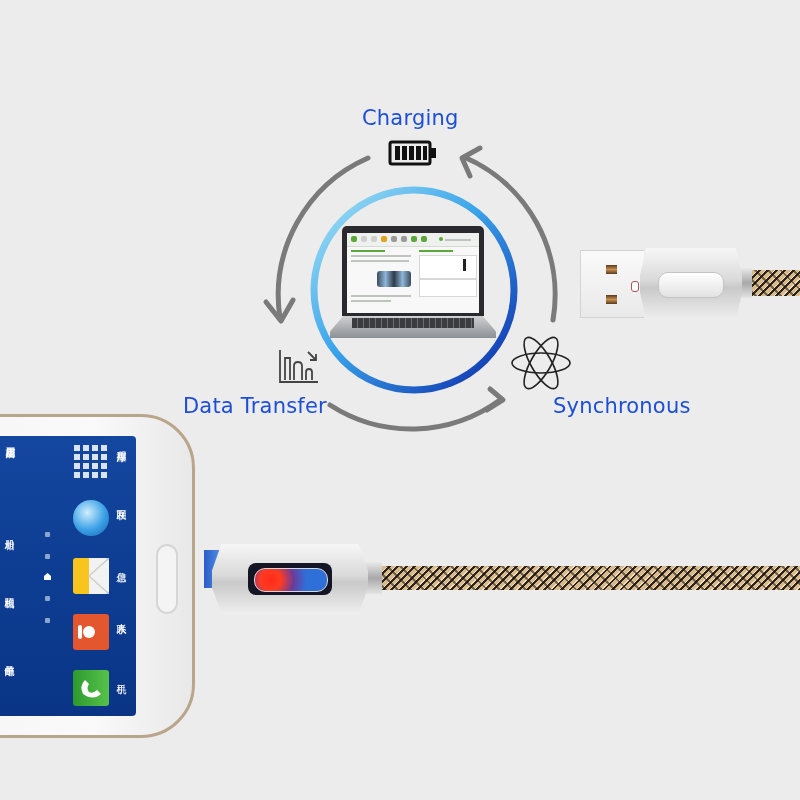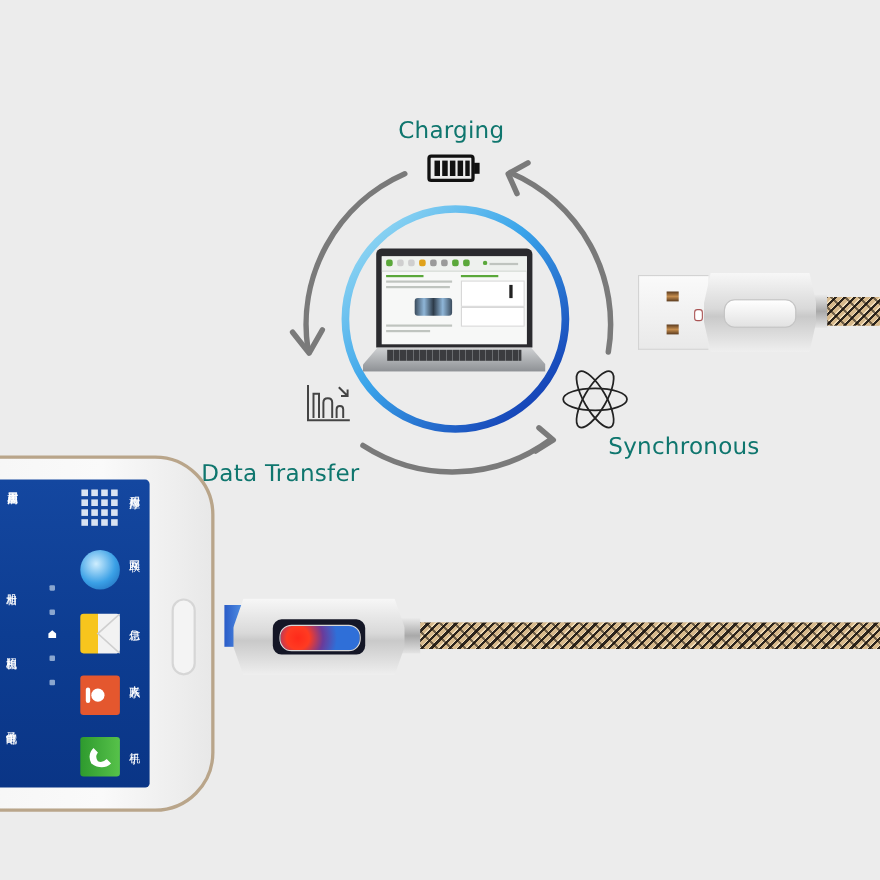--- a/index.html
+++ b/index.html
@@ -6,24 +6,24 @@
   body {
     width: 800px; height: 800px; overflow: hidden;
     background: #ececec;
     position: relative;
     font-family: "DejaVu Sans", "Liberation Sans", sans-serif;
   }
   .abs { position: absolute; }
 
   
   .feature-label {
-    font-size: 21px; color: #0f766e; letter-spacing: 0.2px; white-space: nowrap;
+    font-size: 21px; color: #1d4ed8; letter-spacing: 0.2px; white-space: nowrap;
   }
   #label-charging { left: 362px; top: 106px; }
-  #label-data { left: 183px; top: 394px; margin-top: 24px; }
+  #label-data { left: 183px; top: 394px; }
   #label-sync { left: 553px; top: 394px; }
 
   
   .laptop { left: 330px; top: 226px; width: 166px; height: 116px; }
   .laptop-lid {
     position: absolute; left: 12px; top: 0; width: 142px; height: 90px;
     background: #2a2a2e; border-radius: 5px 5px 0 0;
   }
   .laptop-screen {
     position: absolute; left: 5px; top: 7px; width: 132px; height: 80px;

